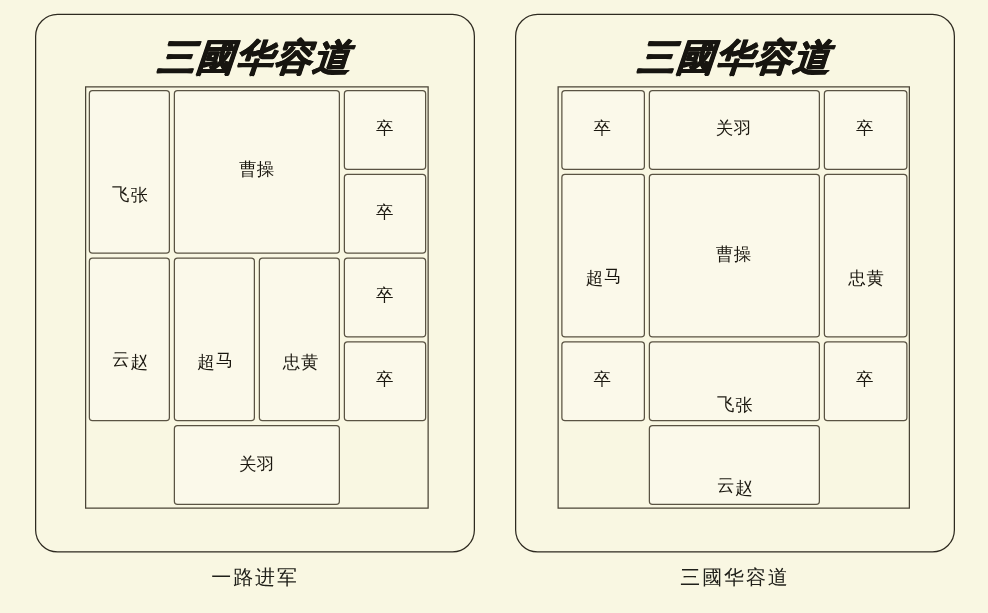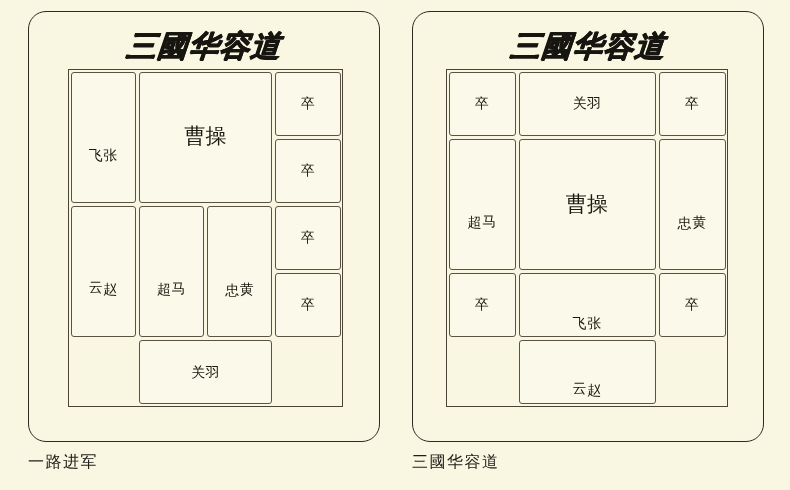--- a/index.html
+++ b/index.html
@@ -63,25 +63,25 @@
     line-height:1.12;
     text-align:center;
     letter-spacing:0.3px;
     white-space:pre-line;
   }
   .tile.vert .tile-label{
     writing-mode:vertical-rl;
     text-orientation:upright;
     line-height:1.05;
   }
-  .tile.boss .tile-label{font-size:21px;}
+  .tile.boss .tile-label{font-size:14px;}
 
   .caption{
     position:absolute;
-    text-align:left;
+    text-align:center;
     font-family:"DejaVu Sans","Liberation Sans",sans-serif;
     font-size:16px;
     color:#20201a;
     letter-spacing:1.5px;
     width:352px;
   }
   #caption-left{left:28px;top:452px;}
   #caption-right{left:412px;top:452px;}
 </style>
 </head>

